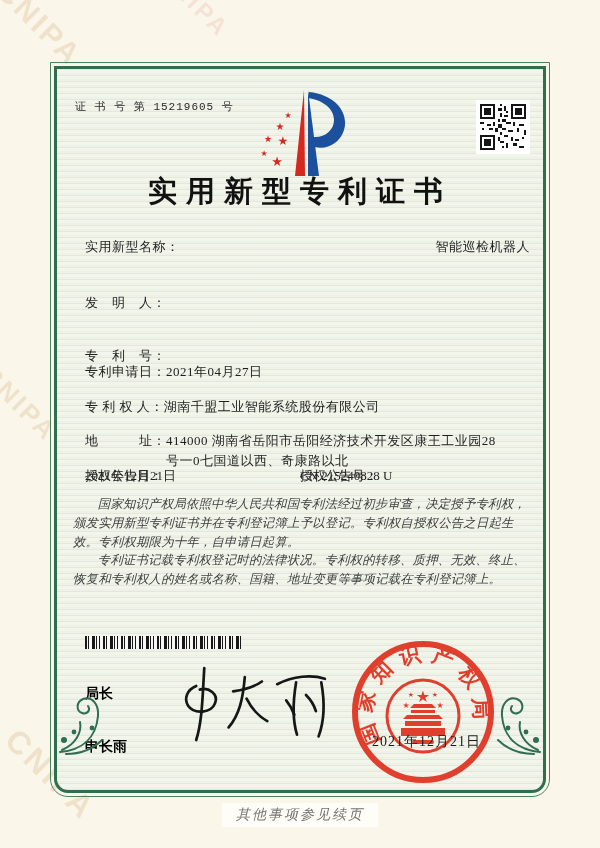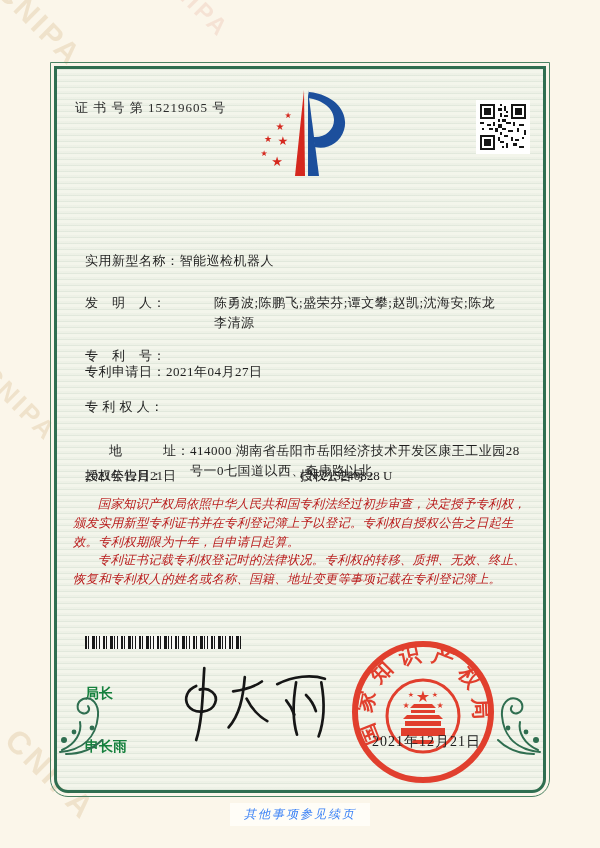--- a/index.html
+++ b/index.html
@@ -49,22 +49,23 @@
       repeating-linear-gradient(0deg,
         rgba(70,120,90,.10) 0 1px,
         rgba(70,120,90,.03) 1px 3px,
         rgba(255,255,255,0) 3px 6px),
       #f3f5eb;
   }
   .cert *{position:absolute;}
 
   .cert-no{
     left:25px;top:37px;
-    font-size:13px;letter-spacing:1px;color:#2a2a2a;
+    font-size:11px;letter-spacing:1px;color:#2a2a2a;
     white-space:pre;
+    font-family:Liberation Mono, monospace;
   }
   .logo{left:202px;top:22px;width:96px;height:100px;}
   .qr{left:426px;top:38px;width:54px;height:54px;background:#fff;padding:4px;box-sizing:border-box;}
   .qr svg{width:100%;height:100%;display:block;position:static;}
 
   .title{
     left:0;right:0;top:110px;
     text-align:center;
     font-size:29px;font-weight:700;
     letter-spacing:9px;
@@ -73,53 +74,53 @@
   }
 
   .row{
     left:35px;right:20px;
     font-size:13px;
     display:flex;align-items:flex-start;
     line-height:20px;
   }
   .row .lbl{position:static;white-space:pre;letter-spacing:.5px;}
   .row .val{position:static;white-space:pre-line;letter-spacing:.5px;}
-  .row-name{top:189px;}
-  .row-inventors{top:231px;gap:48px;}
+  .row-name{top:175px;justify-content:space-between;}
+  .row-inventors{top:231px;}
   .row-patno{top:284px;}
   .row-appdate{top:300px;}
   .row-patentee{top:335px;}
-  .row-address{top:379px;margin-left:24px;}
+  .row-address{top:369px;}
   .row-grant{top:404px;display:block;}
   .row-grant .pair2{position:absolute;left:215px;top:0;white-space:pre;}
   .row-grant .pair1{position:static;white-space:pre;}
 
   .body-text{
     left:23px;width:462px;top:433px;
     font-size:12.4px;line-height:18.8px;
     font-style:italic;
-    color:#b91c1c;
+    color:#404040;
     letter-spacing:.2px;
   }
   .body-text p{margin:0;text-indent:2em;position:static;}
 
   .barcode{
     left:35px;top:574px;width:156px;height:13px;
     background:repeating-linear-gradient(90deg,
       #181818 0 2px,#f7f7f4 2px 3px,
       #181818 3px 4px,#f7f7f4 4px 7px,
       #181818 7px 10px,#f7f7f4 10px 11px,
       #181818 11px 12px,#f7f7f4 12px 14px,
       #181818 14px 15px,#f7f7f4 15px 18px);
   }
 
   .director-title,.director-name{
     left:35px;
     font-family:"Liberation Sans","DejaVu Sans",sans-serif;
-    font-weight:700;font-size:14px;color:#15803d;
+    font-weight:700;font-size:14px;color:#000000;
   }
   .director-title{top:623px;}
   .director-name{top:648px;margin-top:28px;}
 
   .signature{left:112px;top:592px;width:180px;height:100px;}
 
   .seal{left:298px;top:572px;width:150px;height:150px;}
   .seal-date{
     left:322px;top:671px;
     font-size:14px;color:#1c1c1c;letter-spacing:1px;
@@ -135,21 +136,21 @@
   .flourish.bl{left:2px;top:618px;}
   .flourish.br{right:2px;top:618px;transform:scaleX(-1);}
 
   .footer-note{
     position:absolute;left:0;right:0;top:803px;
     text-align:center;z-index:2;
   }
   .footer-note span{
     display:inline-block;background:#fffdf7;
     padding:3px 14px;
-    font-size:12px;font-style:italic;color:#3b82f6;letter-spacing:2px;
+    font-size:14px;font-style:italic;color:#737373;letter-spacing:2px;
   }
 </style>
 </head>
 <body>
 
 <div class="page">
 
   <span class="wm" style="left:-14px;top:6px;font-size:30px;">CNIPA</span>
   <span class="wm pink" style="left:150px;top:-12px;font-size:24px;">CNIPA</span>
   <span class="wm" style="left:398px;top:248px;font-size:26px;">CNIPA</span>
@@ -242,39 +243,39 @@
           <rect x="19" y="15" width="1" height="1"></rect>
             <rect x="9" y="17" width="2" height="1"></rect>
             <rect x="12" y="18" width="1" height="2"></rect>
           <rect x="15" y="18" width="2" height="1"></rect>
             <rect x="18" y="19" width="2" height="1"></rect>
             <rect x="10" y="19" width="1" height="1"></rect>
         </g>
       </svg>
     </div>
 
+    <div class="title">实用新型专利证书</div>
 
     <div class="row row-name">
       <span class="lbl">实用新型名称：</span>
       <span class="val">智能巡检机器人</span>
     </div>
     <div class="row row-inventors">
       <span class="lbl">发　明　人：</span>
-      <span class="val">陈勇波;陈鹏飞;盛荣芬;谭文攀;赵凯;沈海安;陈龙
-李清源</span>
     </div>
     <div class="row row-patno">
       <span class="lbl">专　利　号：</span>
     </div>
     <div class="row row-appdate">
       <span class="lbl">专利申请日：</span>
       <span class="val">2021年04月27日</span>
     </div>
     <div class="row row-patentee">
       <span class="lbl">专 利 权 人：</span>
+      <span class="val">湖南千盟工业智能系统股份有限公司</span>
     </div>
     <div class="row row-address">
       <span class="lbl">地　　　址：</span>
       <span class="val">414000 湖南省岳阳市岳阳经济技术开发区康王工业园28
 号一0七国道以西、奇康路以北</span>
     </div>
     <div class="row row-grant">
       <span class="pair1"><span>授权公告日：</span><span>2021年12月21日</span></span>
       <span class="pair2"><span>授权公告号：</span><span>CN 215240828 U</span></span>
     </div>

